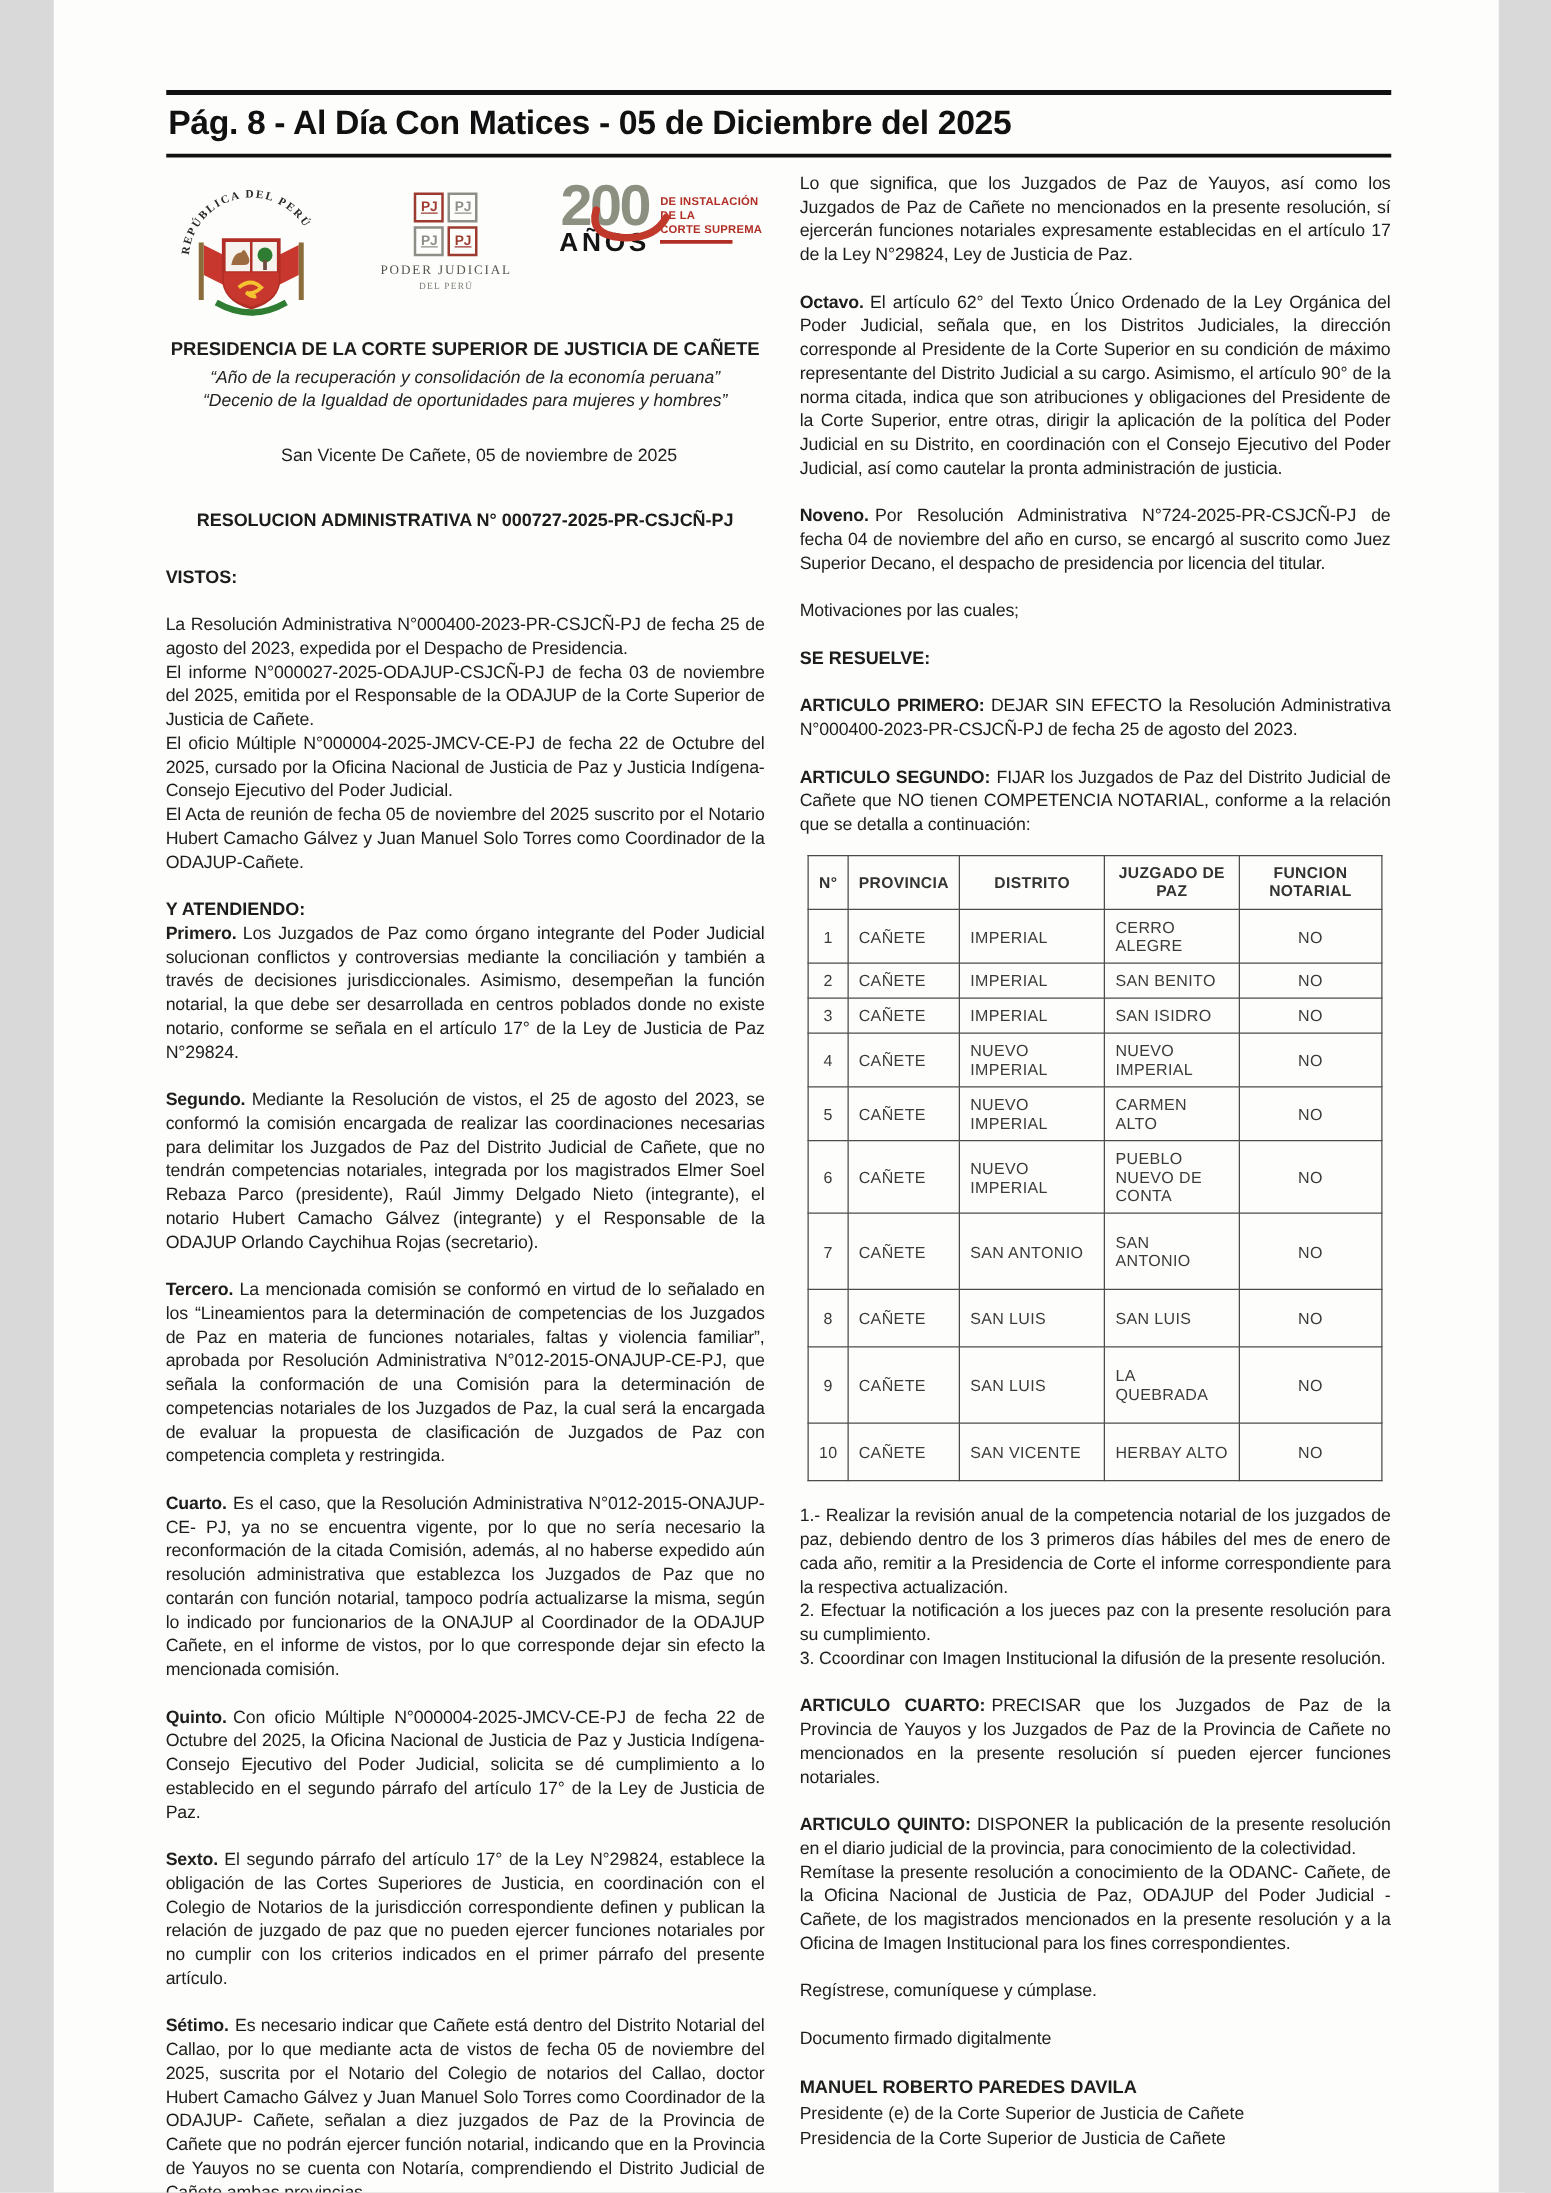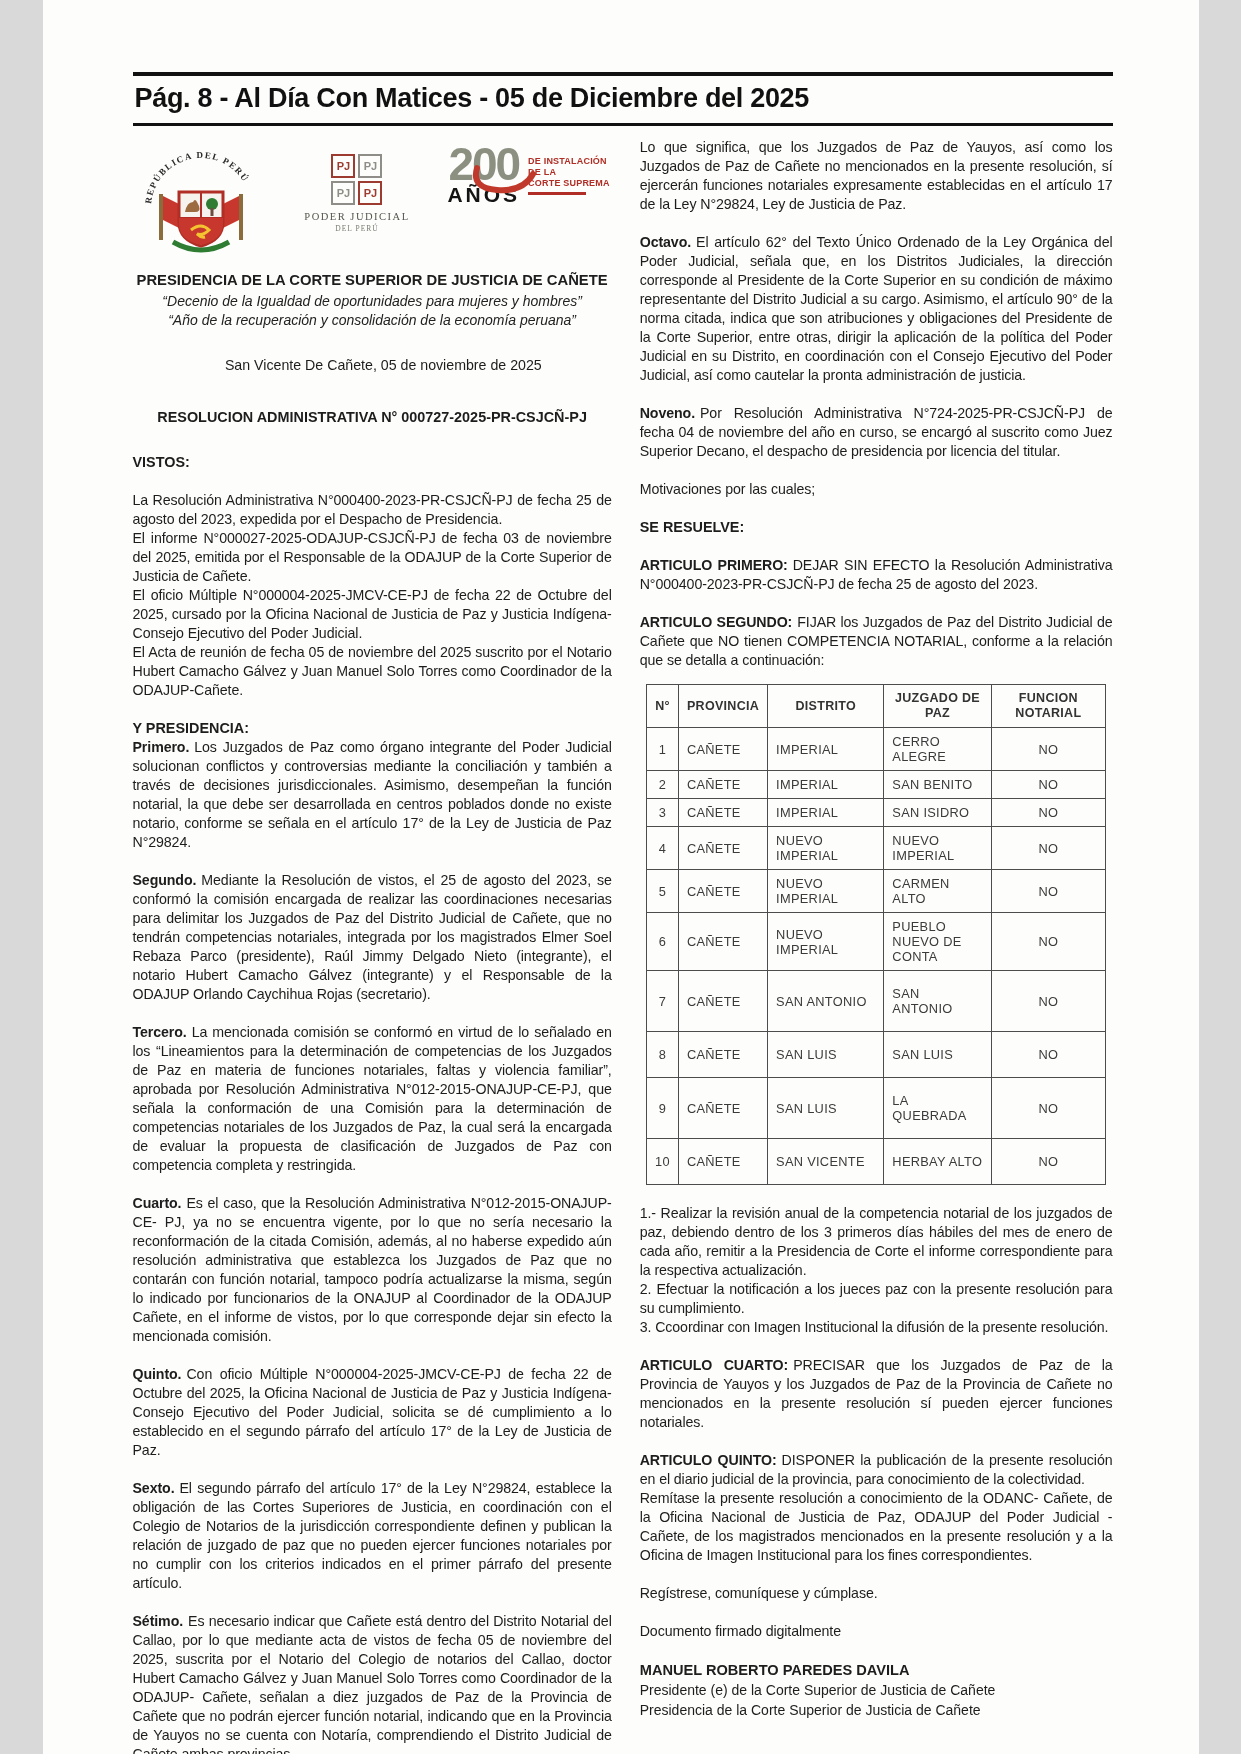--- a/index.html
+++ b/index.html
@@ -39,20 +39,21 @@
   .vistos-block p { margin:0; }
   .vistos-block { margin-bottom:19px; }
 
   
   .pj-logo { text-align:center; margin-top:10px; }
   .pj-grid { display:inline-grid; grid-template-columns:24px 24px; grid-gap:3px; }
   .pj-tile {
     width:24px; height:24px; box-sizing:border-box; border:2px solid #9e3b30;
     color:#9e3b30; font-weight:bold; font-size:11px; line-height:20px; text-align:center;
     font-family:"Liberation Sans",sans-serif;
+    text-decoration:underline;
   }
   .pj-tile.gray { border-color:#8e8d88; color:#8e8d88; }
   .pj-name { font-family:"Liberation Serif","DejaVu Serif",serif; font-size:10.5px; letter-spacing:1.5px; color:#55544e; margin-top:6px; }
   .pj-sub  { font-family:"Liberation Serif","DejaVu Serif",serif; font-size:7.5px; letter-spacing:1px; color:#7a7972; margin-top:2px; }
 
   
   .bic { display:flex; align-items:flex-start; }
   .bic-left { position:relative; text-align:center; }
   .bic-200 { font-size:46px; font-weight:bold; color:#8b9080; line-height:40px; letter-spacing:-2px; font-family:"Liberation Sans",sans-serif; }
   .bic-swoosh { position:absolute; left:22px; top:18px; }
@@ -144,36 +145,36 @@
           <div class="bic-right">
             <div class="bic-cap">DE INSTALACIÓN</div>
             <div class="bic-cap">DE LA</div>
             <div class="bic-cap">CORTE SUPREMA</div>
             <div class="bic-bar"></div>
           </div>
         </div>
       </div>
 
       <p class="office">PRESIDENCIA DE LA CORTE SUPERIOR DE JUSTICIA DE CAÑETE</p>
+      <p class="motto">“Año de la recuperación y consolidación de la economía peruana”</p>
       <p class="motto">“Decenio de la Igualdad de oportunidades para mujeres y hombres”</p>
-      <p class="motto">“Año de la recuperación y consolidación de la economía peruana”</p>
 
       <p class="dateline">San Vicente De Cañete, 05 de noviembre de 2025</p>
       <p class="res-title">RESOLUCION ADMINISTRATIVA N° 000727-2025-PR-CSJCÑ-PJ</p>
 
       <p class="h-bold">VISTOS:</p>
 
       <div class="vistos-block">
         <p class="body tight">La Resolución Administrativa N°000400-2023-PR-CSJCÑ-PJ de fecha 25 de agosto del 2023, expedida por el Despacho de Presidencia.</p>
         <p class="body tight">El informe N°000027-2025-ODAJUP-CSJCÑ-PJ de fecha 03 de noviembre del 2025, emitida por el Responsable de la ODAJUP de la Corte Superior de Justicia de Cañete.</p>
         <p class="body tight">El oficio Múltiple N°000004-2025-JMCV-CE-PJ de fecha 22 de Octubre del 2025, cursado por la Oficina Nacional de Justicia de Paz y Justicia Indígena-Consejo Ejecutivo del Poder Judicial.</p>
         <p class="body tight">El Acta de reunión de fecha 05 de noviembre del 2025 suscrito por el Notario Hubert Camacho Gálvez y Juan Manuel Solo Torres como Coordinador de la ODAJUP-Cañete.</p>
       </div>
 
-      <p class="h-bold nogap">Y PRESIDENCIA:</p>
+      <p class="h-bold nogap">Y ATENDIENDO:</p>
 
       <p class="body"><b class="lead">Primero.</b><span>Los Juzgados de Paz como órgano integrante del Poder Judicial solucionan conflictos y controversias mediante la conciliación y también a través de decisiones jurisdiccionales. Asimismo, desempeñan la función notarial, la que debe ser desarrollada en centros poblados donde no existe notario, conforme se señala en el artículo 17° de la Ley de Justicia de Paz N°29824.</span></p>
       <p class="body"><b class="lead">Segundo.</b><span>Mediante la Resolución de vistos, el 25 de agosto del 2023, se conformó la comisión encargada de realizar las coordinaciones necesarias para delimitar los Juzgados de Paz del Distrito Judicial de Cañete, que no tendrán competencias notariales, integrada por los magistrados Elmer Soel Rebaza Parco (presidente), Raúl Jimmy Delgado Nieto (integrante), el notario Hubert Camacho Gálvez (integrante) y el Responsable de la ODAJUP Orlando Caychihua Rojas (secretario).</span></p>
       <p class="body"><b class="lead">Tercero.</b><span>La mencionada comisión se conformó en virtud de lo señalado en los “Lineamientos para la determinación de competencias de los Juzgados de Paz en materia de funciones notariales, faltas y violencia familiar”, aprobada por Resolución Administrativa N°012-2015-ONAJUP-CE-PJ, que señala la conformación de una Comisión para la determinación de competencias notariales de los Juzgados de Paz, la cual será la encargada de evaluar la propuesta de clasificación de Juzgados de Paz con competencia completa y restringida.</span></p>
       <p class="body"><b class="lead">Cuarto.</b><span>Es el caso, que la Resolución Administrativa N°012-2015-ONAJUP-CE- PJ, ya no se encuentra vigente, por lo que no sería necesario la reconformación de la citada Comisión, además, al no haberse expedido aún resolución administrativa que establezca los Juzgados de Paz que no contarán con función notarial, tampoco podría actualizarse la misma, según lo indicado por funcionarios de la ONAJUP al Coordinador de la ODAJUP Cañete, en el informe de vistos, por lo que corresponde dejar sin efecto la mencionada comisión.</span></p>
       <p class="body"><b class="lead">Quinto.</b><span>Con oficio Múltiple N°000004-2025-JMCV-CE-PJ de fecha 22 de Octubre del 2025, la Oficina Nacional de Justicia de Paz y Justicia Indígena-Consejo Ejecutivo del Poder Judicial, solicita se dé cumplimiento a lo establecido en el segundo párrafo del artículo 17° de la Ley de Justicia de Paz.</span></p>
       <p class="body"><b class="lead">Sexto.</b><span>El segundo párrafo del artículo 17° de la Ley N°29824, establece la obligación de las Cortes Superiores de Justicia, en coordinación con el Colegio de Notarios de la jurisdicción correspondiente definen y publican la relación de juzgado de paz que no pueden ejercer funciones notariales por no cumplir con los criterios indicados en el primer párrafo del presente artículo.</span></p>
       <p class="body"><b class="lead">Sétimo.</b><span>Es necesario indicar que Cañete está dentro del Distrito Notarial del Callao, por lo que mediante acta de vistos de fecha 05 de noviembre del 2025, suscrita por el Notario del Colegio de notarios del Callao, doctor Hubert Camacho Gálvez y Juan Manuel Solo Torres como Coordinador de la ODAJUP- Cañete, señalan a diez juzgados de Paz de la Provincia de Cañete que no podrán ejercer función notarial, indicando que en la Provincia de Yauyos no se cuenta con Notaría, comprendiendo el Distrito Judicial de Cañete ambas provincias.</span></p>
 
     </section>

